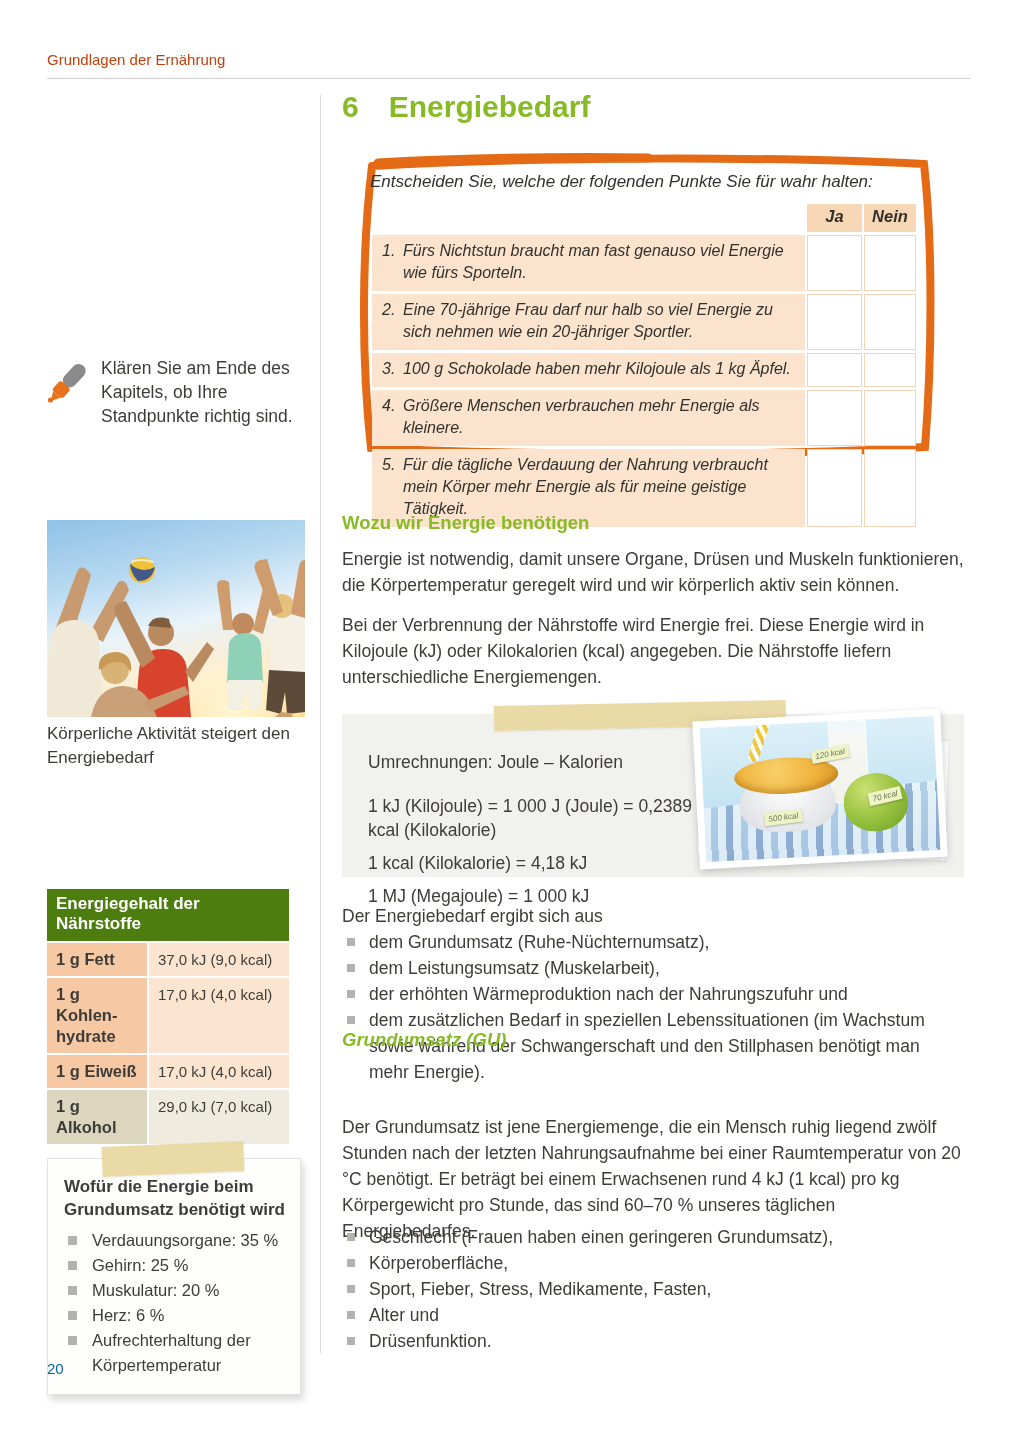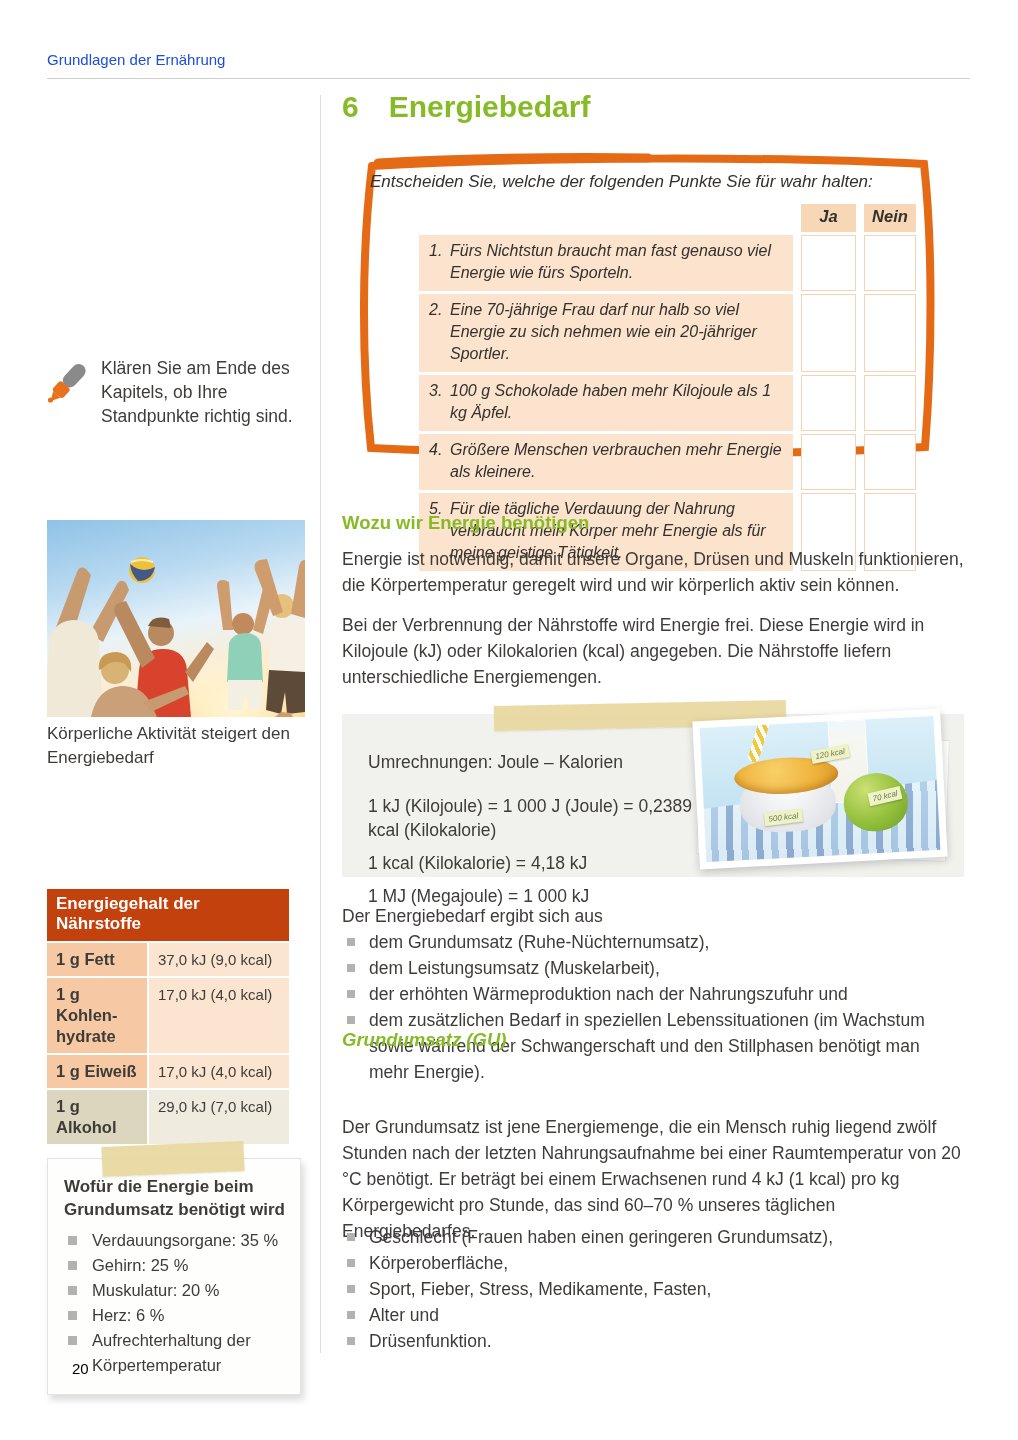--- a/index.html
+++ b/index.html
@@ -1,36 +1,36 @@
 <!DOCTYPE html>
 <html lang="de"><head>
 <meta charset="utf-8">
 <style>
   * { margin:0; padding:0; box-sizing:border-box; }
   html,body { background:#ffffff; }
   body { font-family:"Liberation Sans", sans-serif; color:#3e3c38; }
   .page { position:relative; width:1018px; height:1440px; background:#fff; overflow:hidden; }
 
   
-  .section-label { position:absolute; left:47px; top:51px; font-size:15px; color:#1d4ed8; }
+  .section-label { position:absolute; left:47px; top:51px; font-size:15px; color:#c2410c; }
   .header-rule { position:absolute; left:47px; top:78px; width:923px; height:1px; background:#cfcfcf; }
   .col-divider { position:absolute; left:320px; top:95px; width:1px; height:1258px; background:#dcdcda; }
-  .page-number { position:absolute; left:47px; top:1360px; font-size:15px; color:#000000;padding-left:25px; }
+  .page-number { position:absolute; left:47px; top:1360px; font-size:15px; color:#0369a1; }
 
   
   .chapter-head { position:absolute; left:342px; top:90px; display:flex; gap:30px;
                   font-size:30px; font-weight:bold; color:#86bb25; }
 
   
   .quiz-box { position:absolute; left:348px; top:152px; width:596px; height:312px; }
   .quiz-border { position:absolute; inset:0; width:100%; height:100%; }
   .quiz-inner { position:absolute; left:22px; top:20px; right:26px; }
   .quiz-intro { font-style:italic; font-size:17px; color:#33312d; margin-bottom:12px; }
   .quiz-table { display:flex; flex-direction:column; gap:3px; margin-left:2px; width:544px; }
-  .quiz-row { display:grid; grid-template-columns:1fr 55px 52px; gap:8px;margin-left:47px; }
+  .quiz-row { display:grid; grid-template-columns:1fr 55px 52px; gap:2px; }
   .quiz-head-label { background:transparent; }
   .quiz-head-cell { background:#f8d7b6; font-style:italic; font-weight:bold; font-size:16.5px;
                     text-align:center; padding:3px 0 6px; color:#33312d; }
   .quiz-label { background:#fbe3cd; font-style:italic; font-size:16px; line-height:22px;
                 color:#33312d; padding:5px 8px 7px 10px; display:flex; }
   .quiz-num { width:21px; flex:none; }
   .quiz-answer { background:#ffffff; border:1px solid #f3d4b5; }
 
   
   .margin-note { position:absolute; left:47px; top:356px; width:262px;
@@ -93,21 +93,21 @@
   .sq-list { list-style:none; }
   .sq-list li { position:relative; padding-left:27px; }
   .sq-list li::before { content:""; position:absolute; left:5px; top:9px; width:8px; height:8px; background:#b3b2ae; }
 
   #energy-need { top:903px; }
   #s2-head { top:1029px;font-style:italic; } #s2-para { top:1114px; }
   #influence { top:1224px; }
 
   
   .nutrient-table { position:absolute; left:47px; top:889px; width:242px; display:flex; flex-direction:column; gap:2px; }
-  .nt-title { background:#c2410c; color:#fff; font-weight:bold; font-size:17px; padding:5px 9px 7px; }
+  .nt-title { background:#4d7c0f; color:#fff; font-weight:bold; font-size:17px; padding:5px 9px 7px; }
   .nt-row { display:grid; grid-template-columns:100px 1fr; gap:2px;border-radius:23px; }
   .nt-name { background:#f6c9a4; font-weight:bold; font-size:16.5px; line-height:21px; padding:6px 6px 6px 9px; }
   .nt-val { background:#fbe4d0; font-size:15px; padding:6px 6px 6px 9px; line-height:21px; }
   .nt-row.alt .nt-name { background:#ddd6bf; }
   .nt-row.alt .nt-val { background:#efecdf; }
 
   
   .sticky-note { position:absolute; left:47px; top:1158px; width:254px; background:#fefefc;
                  border:1px solid #e3e3df; box-shadow:3px 5px 7px rgba(0,0,0,.14); }
   .note-tape { left:54px; top:-15px; width:142px; height:30px; transform:rotate(-2.5deg); }

